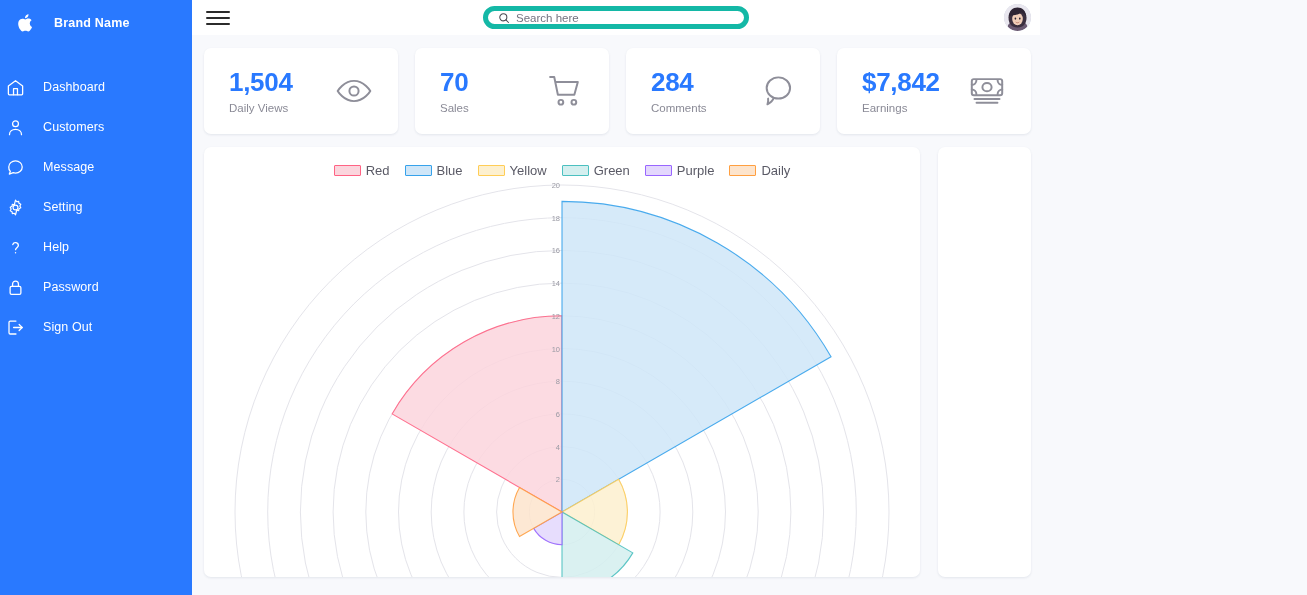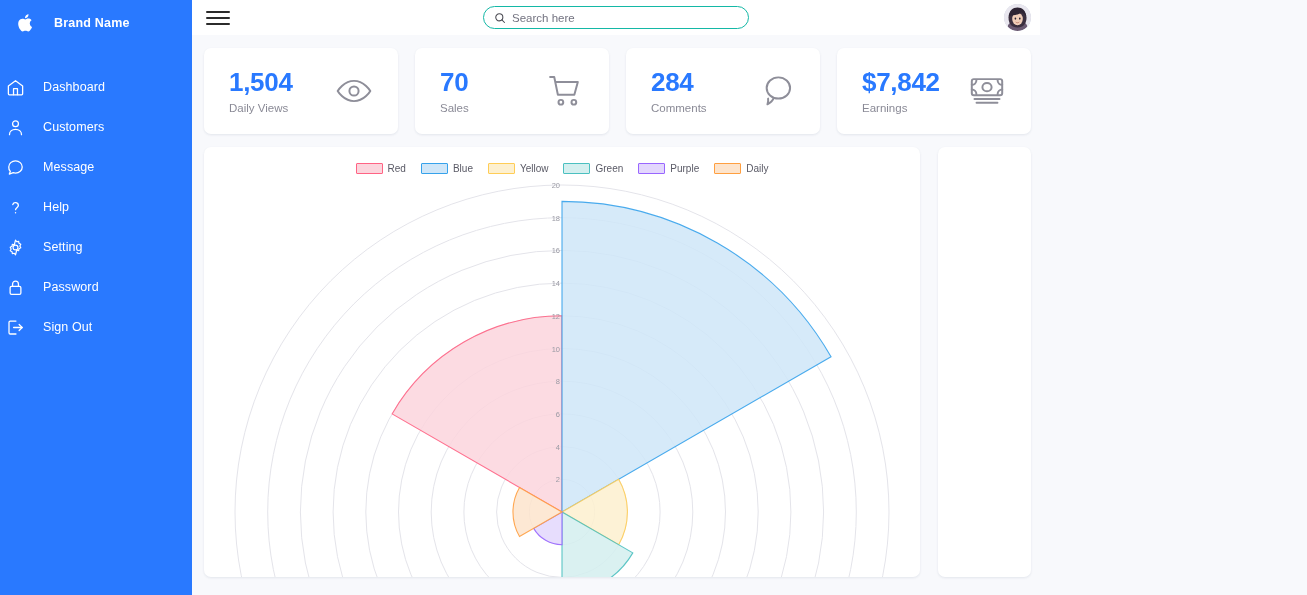--- a/index.html
+++ b/index.html
@@ -55,21 +55,21 @@
     width: 24px; height: 20px; cursor: pointer;
     display: flex; flex-direction: column; justify-content: center; gap: 4px;
   }
   .hamburger span { display: block; height: 2px; background: #2b2b2b; border-radius: 1px; }
   .search-wrap {
     position: absolute; left: 50%; transform: translateX(-50%);
     top: 6px;
   }
   .search-box {
     width: 266px; height: 23px;
-    border: 1px solid #14b8a6; border-radius: 12px;
+    border: 5px solid #14b8a6; border-radius: 12px;
     background: #fff;
     display: flex; align-items: center; gap: 6px;
     padding: 0 10px;
   }
   .search-icon { color: #4a4a52; display: flex; align-items: center; }
   .search-input {
     border: none; outline: none; background: transparent;
     font-family: "Liberation Sans", sans-serif;
     font-size: 11.5px; color: #3a3a42; width: 100%;
   }
@@ -118,21 +118,21 @@
   .legend {
     position: absolute; top: 16px; left: 0; width: 100%;
     display: flex; align-items: center; justify-content: center;
     gap: 15px;
   }
   .legend-item { display: flex; align-items: center; gap: 5px; }
   .legend-swatch {
     width: 27px; height: 11px; border-radius: 1px;
     border: 1px solid;
   }
-  .legend-text { font-size: 10px; color: #5a5a66; }
+  .legend-text { font-size: 13px; color: #5a5a66; }
 
   .polar-svg { position: absolute; left: 0; top: 0; }
   .tick-label { font-size: 7.5px; fill: #9a9aa4; font-family: "Liberation Sans", sans-serif; }
 </style>
 </head>
 <body>
 
 <div class="app">
 
   <aside class="sidebar">
@@ -173,36 +173,36 @@
         <span class="nav-icon">
           <svg width="19" height="19" viewBox="0 0 24 24" fill="none" stroke="currentColor" stroke-width="1.6" stroke-linecap="round" stroke-linejoin="round">
             <path d="M20.5 11.3c0 4.3-3.8 7.7-8.5 7.7-1 0-2-.16-2.9-.45L4.2 20.3l1.3-3.4A7.3 7.3 0 0 1 3.5 11.3c0-4.25 3.8-7.7 8.5-7.7s8.5 3.45 8.5 7.7z"></path>
           </svg>
         </span>
         <span class="nav-label">Message</span>
       </div>
 
       <div class="nav-item">
         <span class="nav-icon">
+          <svg width="19" height="19" viewBox="0 0 24 24" fill="none" stroke="currentColor" stroke-width="1.5" stroke-linecap="round" stroke-linejoin="round">
+            <circle cx="12" cy="12" r="3.1"></circle>
+            <path d="M12 2.6l1.5 2.1 2.5-.5.4 2.5 2.3 1.1-1.2 2.3 1.2 2.3-2.3 1.1-.4 2.5-2.5-.5L12 21.4l-1.5-2.1-2.5.5-.4-2.5-2.3-1.1 1.2-2.3-1.2-2.3 2.3-1.1.4-2.5 2.5.5z"></path>
+          </svg>
+        </span>
+        <span class="nav-label">Setting</span>
+      </div>
+
+      <div class="nav-item">
+        <span class="nav-icon">
           <svg width="19" height="19" viewBox="0 0 24 24" fill="none" stroke="currentColor" stroke-width="1.7" stroke-linecap="round" stroke-linejoin="round">
             <path d="M8.6 8.3a3.6 3.6 0 0 1 7 1.2c0 2.4-3.5 3.1-3.5 5.2"></path>
             <circle cx="12.05" cy="18.6" r=".9" fill="currentColor" stroke="none"></circle>
           </svg>
         </span>
         <span class="nav-label">Help</span>
-      </div>
-
-      <div class="nav-item">
-        <span class="nav-icon">
-          <svg width="19" height="19" viewBox="0 0 24 24" fill="none" stroke="currentColor" stroke-width="1.5" stroke-linecap="round" stroke-linejoin="round">
-            <circle cx="12" cy="12" r="3.1"></circle>
-            <path d="M12 2.6l1.5 2.1 2.5-.5.4 2.5 2.3 1.1-1.2 2.3 1.2 2.3-2.3 1.1-.4 2.5-2.5-.5L12 21.4l-1.5-2.1-2.5.5-.4-2.5-2.3-1.1 1.2-2.3-1.2-2.3 2.3-1.1.4-2.5 2.5.5z"></path>
-          </svg>
-        </span>
-        <span class="nav-label">Setting</span>
       </div>
 
       <div class="nav-item">
         <span class="nav-icon">
           <svg width="19" height="19" viewBox="0 0 24 24" fill="none" stroke="currentColor" stroke-width="1.6" stroke-linecap="round" stroke-linejoin="round">
             <rect x="5.2" y="10.5" width="13.6" height="10.3" rx="1.8"></rect>
             <path d="M8.3 10.5V7.6a3.7 3.7 0 0 1 7.4 0v2.9"></path>
           </svg>
         </span>
         <span class="nav-label">Password</span>

